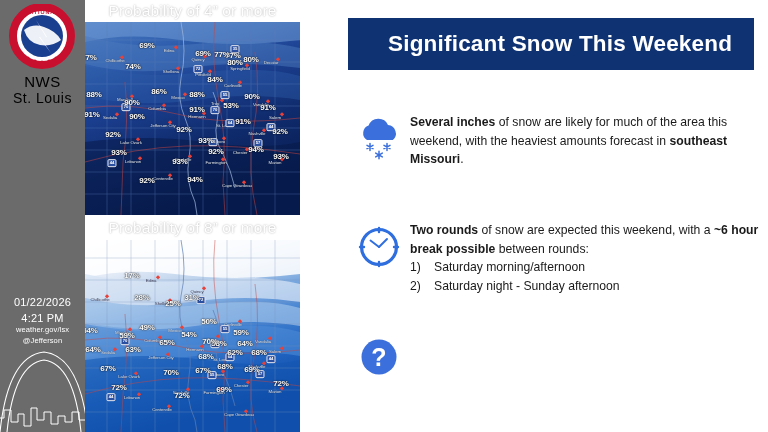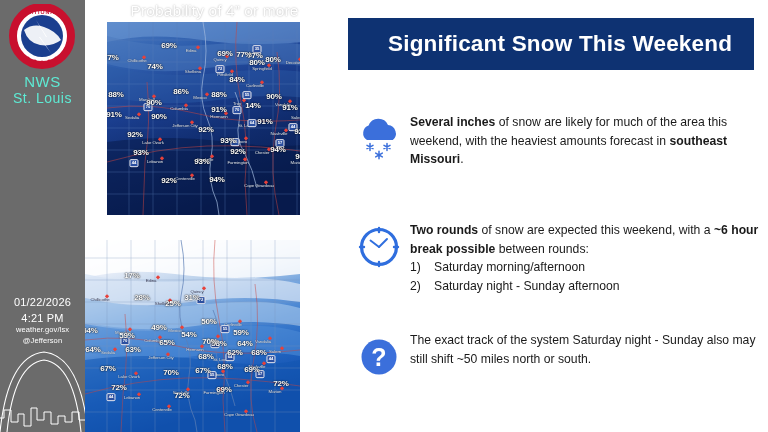--- a/index.html
+++ b/index.html
@@ -13,38 +13,38 @@
 
   
   #sidebar {
     position:absolute; left:0; top:0; width:85px; height:432px;
     background:#6b6b6b;
     overflow:hidden;
   }
   #nws-logo { position:absolute; left:6px; top:4px; width:72px; height:68px; }
   #nws-title {
     position:absolute; left:0; top:74px; width:85px;
-    text-align:center; color:#5eead4; line-height:1.12;
+    text-align:center; color:#000000; line-height:1.12;
     font-size:15px; letter-spacing:.5px;
   }
   #nws-title .l2 { font-size:14px; }
 
   #meta-date {
     position:absolute; left:0; top:295px; width:85px; text-align:center;
     color:#ffffff; font-size:11px; line-height:1.45; letter-spacing:.2px;
   }
   #meta-web {
     position:absolute; left:0; top:325px; width:85px; text-align:center;
     color:#ffffff; font-size:7.5px; line-height:1.45; letter-spacing:.1px;
   }
   #skyline { position:absolute; left:-2px; bottom:0; width:92px; height:110px; }
 
   
   .map-block { position:absolute; left:85px; width:215px; }
-  #map1 { top:0; height:233px;margin-left:22px; }
+  #map1 { top:0; height:233px; }
   #map2 { top:218px; height:214px; }
 
   .map-title {
     position:absolute; left:0; top:0; width:100%;
     color:#ffffff; font-size:15.5px; letter-spacing:.1px;
     text-align:center; z-index:5; text-shadow:0 0 2px rgba(0,0,0,.35);
   }
   #map1 .map-title { top:2px; }
   #map2 .map-title { top:1px; }
 
@@ -266,39 +266,40 @@
           <div class="pct" style="left: 47px; top: 81px;">90%</div>
           <div class="pct" style="left: 74px; top: 70px;">86%</div>
           <div class="pct" style="left: 112px; top: 73px;">88%</div>
           <div class="pct" style="left: 130px; top: 58px;">84%</div>
           <div class="pct" style="left: 166px; top: 38px;">80%</div>
           <div class="pct" style="left: 137px; top: 33px;">77%</div>
           <div class="pct" style="left: 167px; top: 75px;">90%</div>
           <div class="pct" style="left: 7px; top: 93px;">91%</div>
           <div class="pct" style="left: 52px; top: 95px;">90%</div>
           <div class="pct" style="left: 112px; top: 88px;">91%</div>
-          <div class="pct" style="left: 146px; top: 84px;">14%</div>
+          <div class="pct" style="left: 146px; top: 84px;">53%</div>
           <div class="pct" style="left: 183px; top: 86px;">91%</div>
           <div class="pct" style="left: 28px; top: 113px;">92%</div>
           <div class="pct" style="left: 99px; top: 108px;">92%</div>
           <div class="pct" style="left: 158px; top: 100px;">91%</div>
           <div class="pct" style="left: 195px; top: 110px;">92%</div>
           <div class="pct" style="left: 121px; top: 119px;">93%</div>
           <div class="pct" style="left: 34px; top: 131px;">93%</div>
           <div class="pct" style="left: 131px; top: 130px;">92%</div>
           <div class="pct" style="left: 171px; top: 128px;">94%</div>
           <div class="pct" style="left: 95px; top: 140px;">93%</div>
           <div class="pct" style="left: 196px; top: 135px;">93%</div>
           <div class="pct" style="left: 110px; top: 158px;">94%</div>
           <div class="pct" style="left: 62px; top: 159px;">92%</div>
         </div>
     </div>
   </div>
 
   <div class="map-block" id="map2">
+    <div class="map-title">Probability of 8” or more</div>
     <div class="map-canvas" id="map2canvas">
       <svg class="map-svg" width="215" height="192" viewBox="0 0 215 192">
         <defs>
           <linearGradient id="g2" x1="0" y1="0" x2="0.3" y2="1">
             <stop offset="0%" stop-color="#ffffff"></stop>
             <stop offset="18%" stop-color="#e8eef8"></stop>
             <stop offset="33%" stop-color="#bcd2ec"></stop>
             <stop offset="46%" stop-color="#7aa8df"></stop>
             <stop offset="62%" stop-color="#3f7fd0"></stop>
             <stop offset="80%" stop-color="#1f61be"></stop>
@@ -384,21 +385,21 @@
           <div class="shield" style="left: 130px; top: 104px;">70</div>
           <div class="shield" style="left: 145px; top: 117px;">64</div>
           <div class="shield" style="left: 186px; top: 119px;">44</div>
           <div class="shield" style="left: 127px; top: 135px;">55</div>
           <div class="shield" style="left: 175px; top: 134px;">57</div>
           <div class="shield" style="left: 26px; top: 157px;">44</div>
           <div class="pct" style="left: 47px; top: 36px;">17%</div>
           <div class="pct" style="left: 88px; top: 64px; text-align: right;">25%</div>
           <div class="pct" style="left: 57px; top: 58px;">28%</div>
           <div class="pct" style="left: 107px; top: 58px;">31%</div>
-          <div class="pct" style="left: 62px; top: 88px; margin-left: 12px;">49%</div>
+          <div class="pct" style="left: 62px; top: 88px;">49%</div>
           <div class="pct" style="left: 5px; top: 91px;">54%</div>
           <div class="pct" style="left: 42px; top: 96px;">59%</div>
           <div class="pct" style="left: 104px; top: 95px;">54%</div>
           <div class="pct" style="left: 8px; top: 110px;">64%</div>
           <div class="pct" style="left: 48px; top: 110px;">63%</div>
           <div class="pct" style="left: 82px; top: 103px;">65%</div>
           <div class="pct" style="left: 124px; top: 82px;">50%</div>
           <div class="pct" style="left: 156px; top: 93px;">59%</div>
           <div class="pct" style="left: 160px; top: 104px;">64%</div>
           <div class="pct" style="left: 134px; top: 104px;">58%</div>
@@ -481,18 +482,17 @@
     </div>
 
     <div class="bullet" id="bullet3">
       <div class="ico">
         <svg width="50" height="50" viewBox="0 0 50 50">
           <circle cx="25" cy="25" r="17.5" fill="#3b6fdb"></circle>
           <text x="25" y="34" text-anchor="middle" font-size="25" font-weight="bold" fill="#ffffff" font-family="Liberation Sans, sans-serif">?</text>
         </svg>
       </div>
       <div class="txt">
-        <div>The exact track of the system Saturday night - Sunday also may still shift ~50 miles north or south.</div>
       </div>
     </div>
 
   </div>
 </div>
 
 </body></html>

